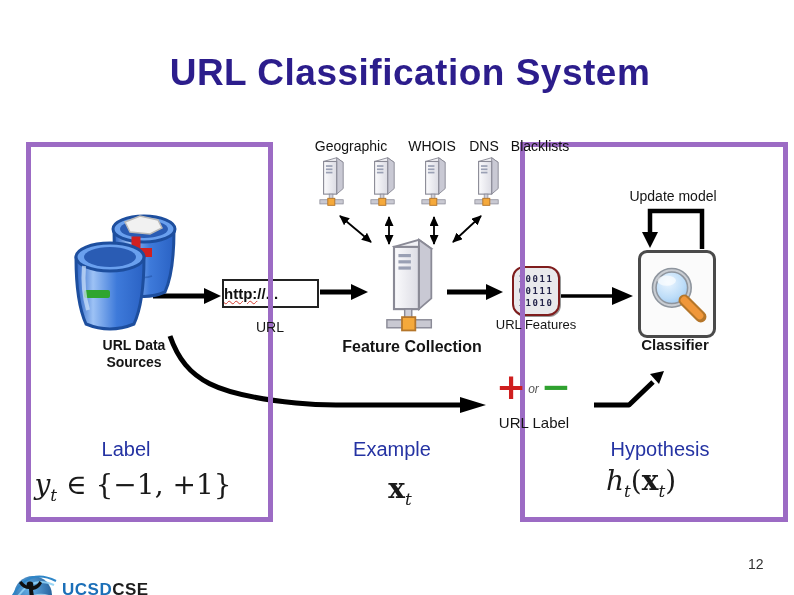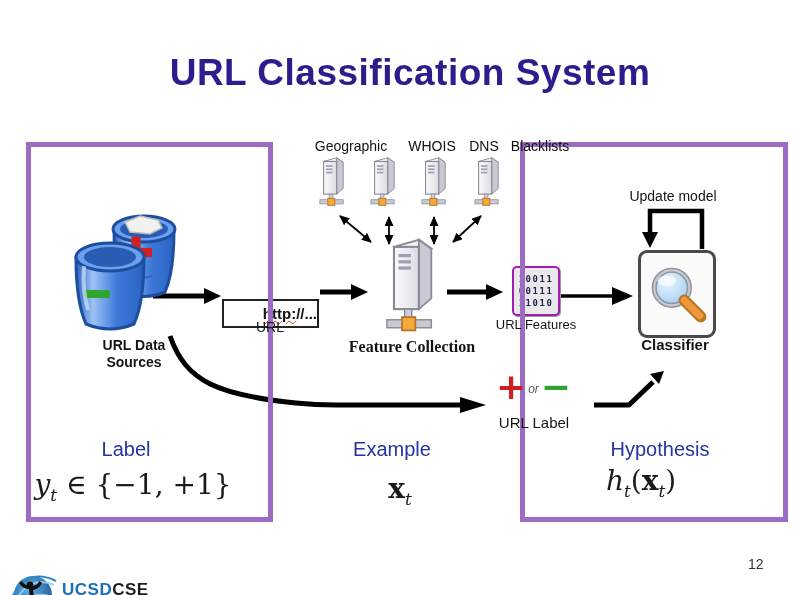--- a/index.html
+++ b/index.html
@@ -15,27 +15,27 @@
   .pbox.left{left:26px;top:142px;width:237px;height:370px;}
   .pbox.right{left:520px;top:142px;width:258px;height:370px;}
 
   .srv-label{top:138px;font-size:14px;color:#111;z-index:4;white-space:nowrap;margin-left:47px;}
   .icon{z-index:2;}
 
   .caption{font-size:14px;color:#151515;z-index:4;white-space:nowrap;}
   .caption.bold{font-weight:bold;}
 
   .urlbox{left:222px;top:279px;width:93px;height:25px;border:2px solid #222;background:#fff;
-          display:flex;align-items:center;justify-content:flex-end;z-index:2;margin-top:20px;}
+          display:flex;align-items:center;justify-content:flex-start;z-index:2;}
   .urlbox b{font-size:15px;color:#111;}
   .squig{text-decoration-line:underline;text-decoration-style:wavy;
          text-decoration-color:#d23b2f;text-decoration-thickness:1px;}
 
-  .bincard{left:512px;top:266px;width:44px;height:46px;background:#e9e9ec;border:2px solid #a21caf;
-           border-radius:5px;display:flex;flex-direction:column;justify-content:center;
+  .bincard{left:512px;top:266px;width:44px;height:46px;background:#e9e9ec;border:2px solid #7f1d1d;
+           border-radius:12px;display:flex;flex-direction:column;justify-content:center;
            align-items:center;z-index:2;box-shadow:1px 1px 0 #999;}
   .bincard div{font-family:"DejaVu Sans Mono",monospace;font-size:9px;font-weight:bold;
                color:#23234a;line-height:12px;letter-spacing:1.5px;}
 
   .clscard{left:638px;top:250px;width:72px;height:82px;background:#fbfbfb;border:3px solid #4a4a4a;
            border-radius:9px;z-index:2;display:flex;align-items:center;justify-content:center;}
 
   .plusminus{z-index:4;white-space:nowrap;text-align:right;}
   .pm-plus{color:#cf1f1f;font-size:36px;font-weight:900;font-family:"DejaVu Sans",sans-serif;}
   .pm-or{color:#555;font-size:12px;font-style:italic;position:relative;top:-6px;padding:0 2px;}
@@ -185,21 +185,21 @@
   <div class="abs ctr caption bold" style="left:134px;top:337px;width:100px;white-space:normal;line-height:17px;">URL Data Sources</div>
 
   <div class="abs urlbox">
     <b><span class="squig">http:</span><span>//...</span></b>
   </div>
   <div class="abs ctr caption" style="left:270px;top:319px;">URL</div>
 
   <svg class="abs icon" style="left:381px;top:238px" width="58" height="96">
       <use href="#sym-server"></use>
     </svg>
-  <div class="abs ctr caption bold" style="left:412px;top:338px;font-size:16px;font-family:Liberation Serif, serif;">Feature Collection</div>
+  <div class="abs ctr caption bold" style="left:412px;top:338px;font-size:16px;">Feature Collection</div>
 
   <div class="abs bincard">
     <div>10011</div>
     <div>00111</div>
     <div>11010</div>
   </div>
   <div class="abs ctr caption" style="left:536px;top:317px;font-size:13px;">URL Features</div>
 
   <div class="abs ctr caption" style="left:673px;top:188px;">Update model</div>
   <div class="abs clscard">

